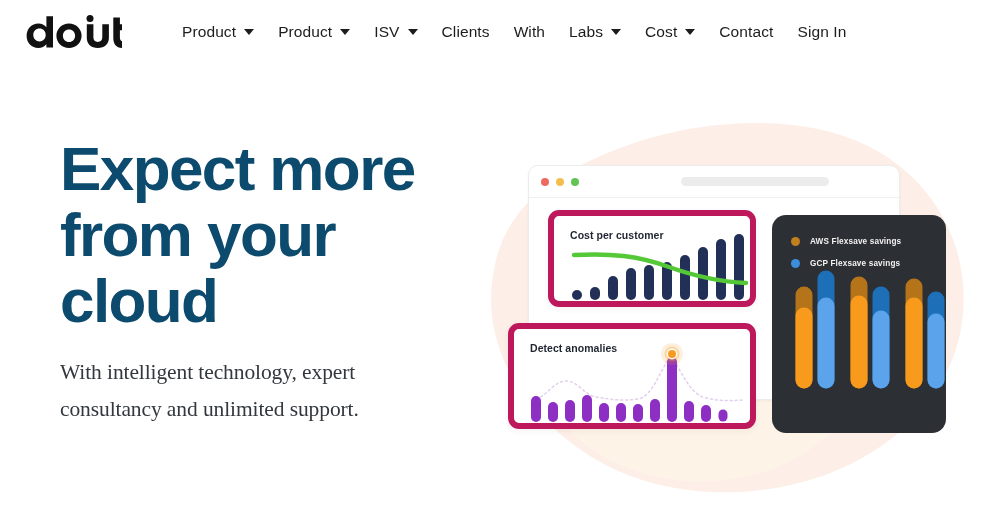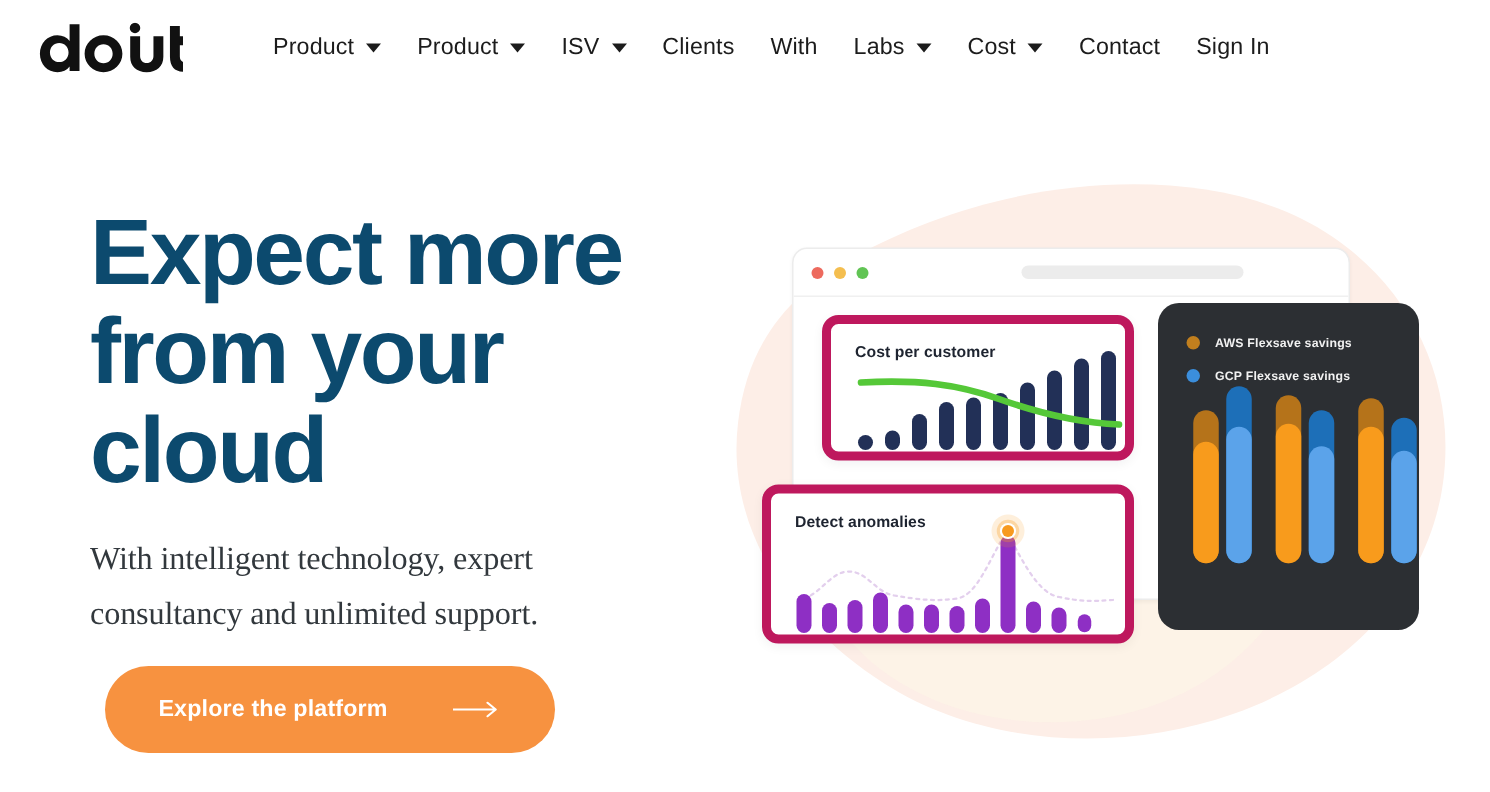--- a/index.html
+++ b/index.html
@@ -142,21 +142,21 @@
     left: 16px; top: 13px;
     font-size: 10.5px;
     font-weight: 700;
     color: #1e2430;
     letter-spacing: .05px;
   }
   .card-svg { position: absolute; left: 0; top: 0; }
 
   .panel {
     position: absolute;
-    left: 302px; top: 92px;
+    left: 302px; top: 105px;
     width: 174px; height: 218px;
     background: #2c2f33;
     border-radius: 14px;
   }
   .legend {
     position: absolute;
     left: 19px; top: 22px;
   }
   .legend-row {
     display: flex; align-items: center;
@@ -235,28 +235,20 @@
     <h1 class="headline">
       <span>Expect more</span><br>
       <span>from your</span><br>
       <span>cloud</span>
     </h1>
     <p class="subhead">
       <span>With intelligent technology, expert</span><br>
       <span>consultancy and unlimited support.</span>
     </p>
 
-    <button class="cta">
-      <span class="cta-label">Explore the platform</span>
-      <span class="cta-arrow">
-        <svg width="32" height="12" viewBox="0 0 32 12" aria-hidden="true">
-          <path d="M0 6h28M23 1.5 28.5 6 23 10.5" fill="none" stroke="#ffffff" stroke-width="1.4" stroke-linecap="round" stroke-linejoin="round"></path>
-        </svg>
-      </span>
-    </button>
   </div>
 
   <div class="illustration">
 
     <svg class="blob" width="523" height="418" viewBox="0 0 523 418">
       <path d="M150 38C228 8 330 2 398 36c68 34 104 104 94 176-10 72-66 128-140 154-74 26-166 22-232-20C54 304 14 240 22 172 30 104 72 68 150 38z" fill="#fdeee7"></path>
       <path d="M88 150c40-60 120-92 190-78 70 14 124 70 128 138 4 68-42 130-112 152-70 22-156 6-200-48-44-54-46-104-6-164z" fill="#fdf3e6" opacity=".85"></path>
     </svg>
 
     <div class="browser">

